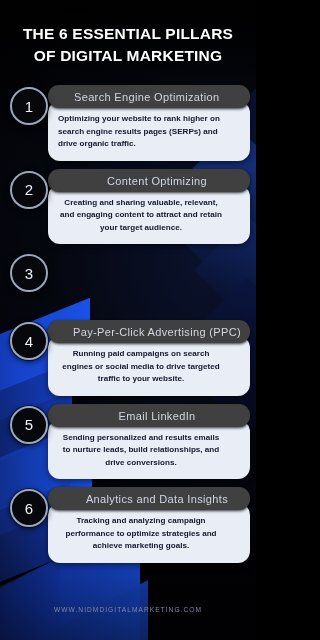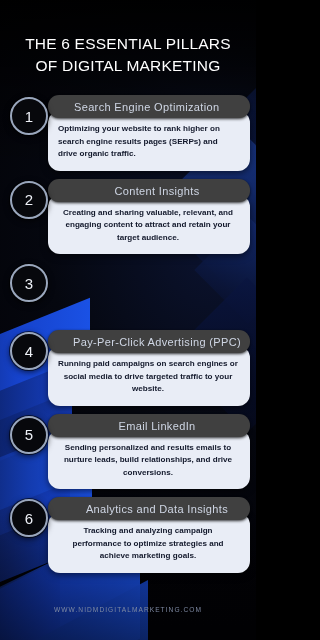--- a/index.html
+++ b/index.html
@@ -129,26 +129,26 @@
   .content {
     position: relative;
     z-index: 5;
     width: 256px;
     height: 640px;
     box-sizing: border-box;
   }
 
   .headline {
     margin: 0;
-    padding: 33px 12px 0 12px;
+    padding: 23px 12px 0 12px;
     text-align: center;
     color: #ffffff;
     font-size: 15.5px;
     line-height: 1.42;
-    font-weight: 400;
+    font-weight: 700;
     letter-spacing: .2px;
     text-transform: uppercase;
     font-family: "Liberation Sans", sans-serif;
   }
 
   .cards {
     position: relative;
     margin-top: 18px;
   }
 
@@ -203,21 +203,21 @@
   }
 
   .card-body {
     position: relative;
     margin-top: -7px;
     background: #e9edf6;
     color: #12182b;
     font-size: 8.1px;
     line-height: 1.55;
     font-weight: 700;
-    padding: 12px 12px 10px 10px;
+    padding: 12px 26px 10px 10px;
     border-radius: 12px;
     text-align: center;
     z-index: 1;
     box-shadow: 0 2px 7px rgba(0,0,0,.55);
   }
   .card-body.left {
     text-align: left;
   }
 
   .footer {
@@ -264,21 +264,21 @@
         <div class="badge">1</div>
         <div class="card-inner">
           <div class="card-title left">Search Engine Optimization</div>
           <div class="card-body left">Optimizing your website to rank higher on search engine results pages (SERPs) and drive organic traffic.</div>
         </div>
       </div>
 
       <div class="card">
         <div class="badge">2</div>
         <div class="card-inner">
-          <div class="card-title">Content Insights</div>
+          <div class="card-title">Content Optimizing</div>
           <div class="card-body">Creating and sharing valuable, relevant, and engaging content to attract and retain your target audience.</div>
         </div>
       </div>
 
       <div class="card">
         <div class="badge">3</div>
         <div class="card-inner">
         </div>
       </div>
 

